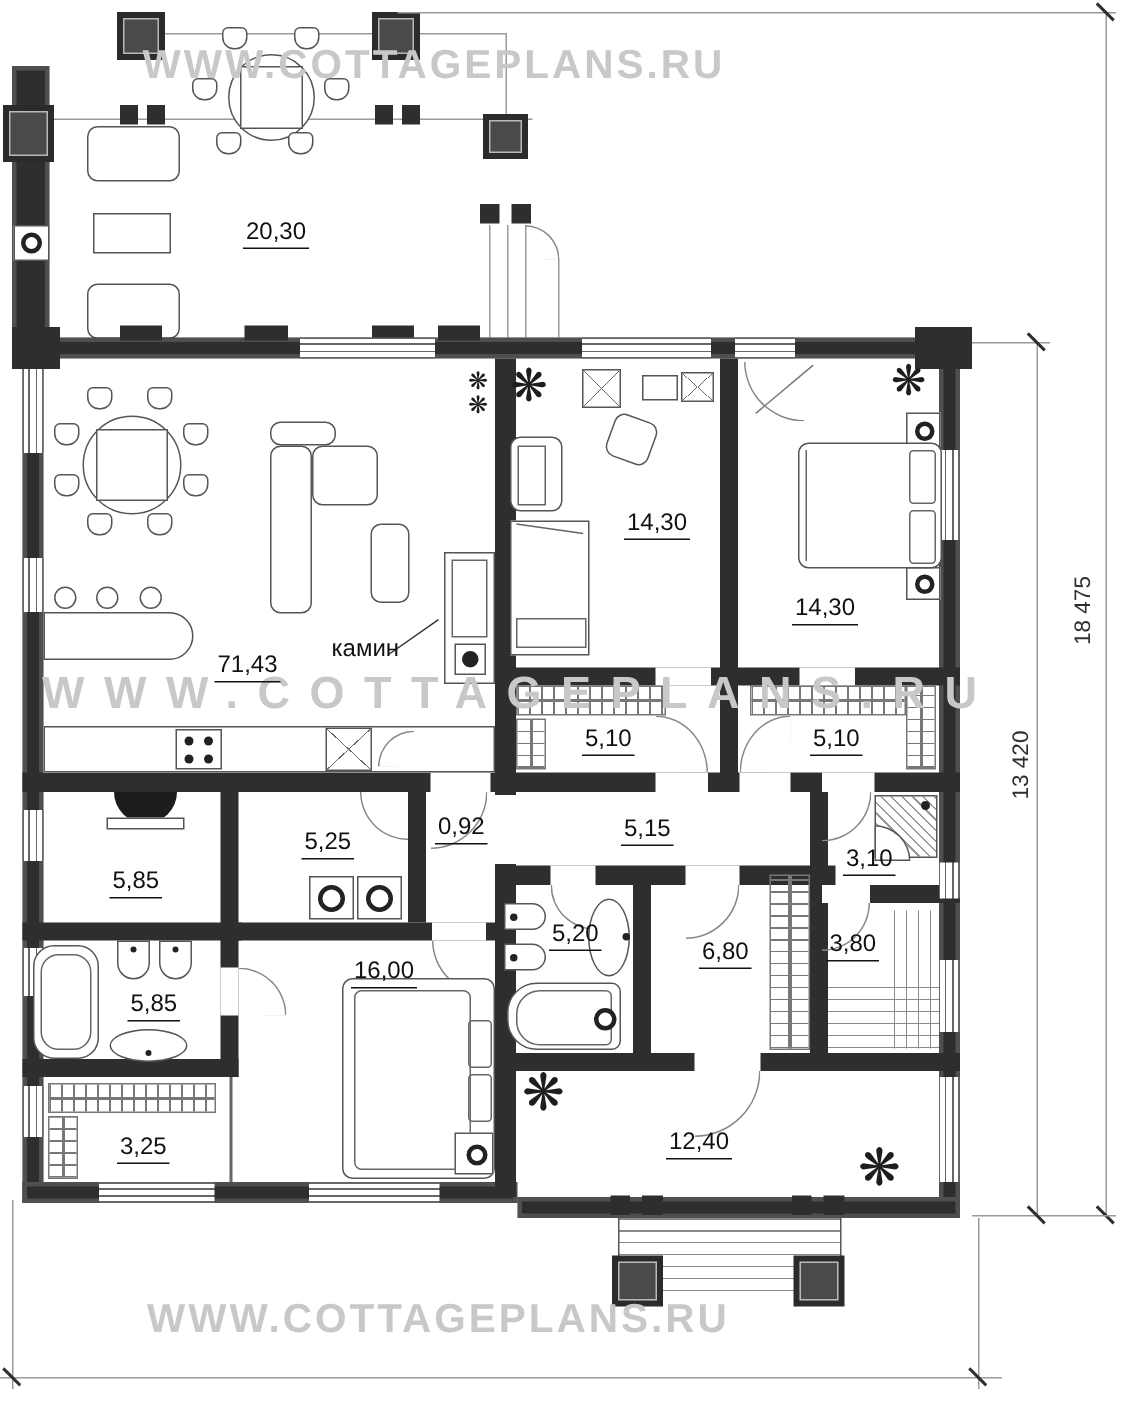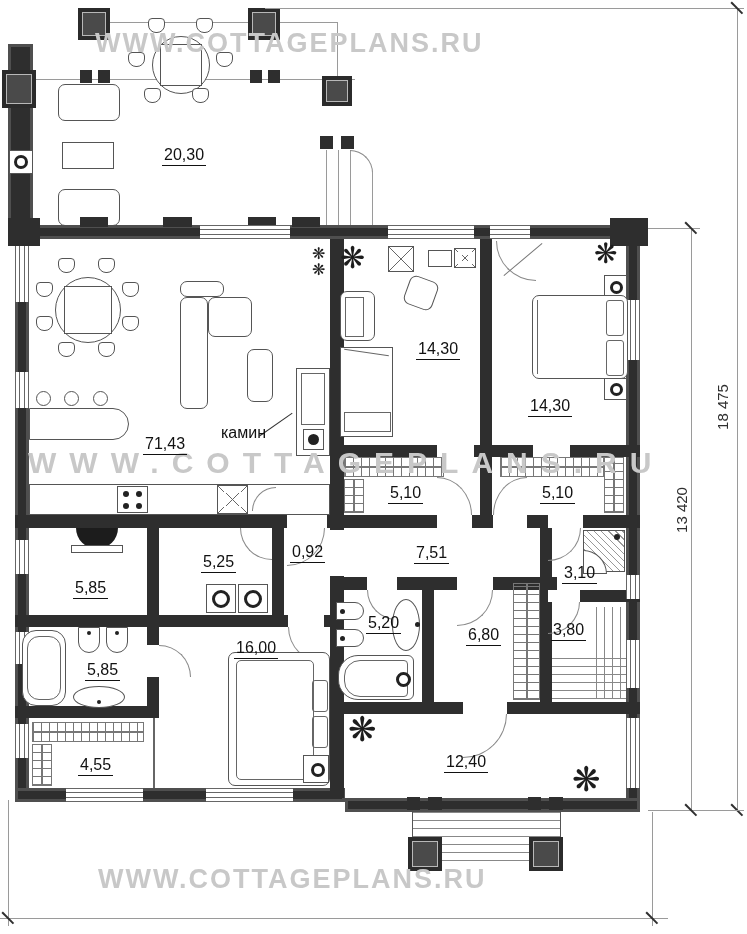--- a/index.html
+++ b/index.html
@@ -307,28 +307,28 @@
   <div class="lbl" style="left:162px;top:146px">20,30</div>
   <div class="lbl" style="left:143px;top:435px">71,43</div>
   <div class="txt" style="left:221px;top:424px">камин</div>
   <div class="lbl" style="left:416px;top:340px">14,30</div>
   <div class="lbl" style="left:528px;top:397px">14,30</div>
   <div class="lbl" style="left:388px;top:484px">5,10</div>
   <div class="lbl" style="left:540px;top:484px">5,10</div>
   <div class="lbl" style="left:73px;top:579px">5,85</div>
   <div class="lbl" style="left:201px;top:553px">5,25</div>
   <div class="lbl" style="left:290px;top:543px">0,92</div>
-  <div class="lbl" style="left:414px;top:544px">7,51</div>
+  <div class="lbl" style="left:414px;top:544px">5,15</div>
   <div class="lbl" style="left:562px;top:564px">3,10</div>
   <div class="lbl" style="left:85px;top:661px">5,85</div>
   <div class="lbl" style="left:366px;top:614px">5,20</div>
   <div class="lbl" style="left:466px;top:626px">6,80</div>
   <div class="lbl" style="left:551px;top:621px">3,80</div>
   <div class="lbl" style="left:234px;top:639px">16,00</div>
-  <div class="lbl" style="left:78px;top:756px">4,55</div>
+  <div class="lbl" style="left:78px;top:756px">3,25</div>
   <div class="lbl" style="left:444px;top:753px">12,40</div>
 
   <div class="hl" style="left:265px;top:8px;width:479px"></div>
   <div class="vl" style="left:737px;top:8px;height:802px"></div>
   <div class="tick" style="left:729px;top:7px"></div>
   <div class="tick" style="left:729px;top:809px"></div>
   <div class="dim rot" style="left:722px;top:407px">18 475</div>
 
   <div class="hl" style="left:648px;top:228px;width:52px"></div>
   <div class="hl" style="left:648px;top:810px;width:96px"></div>

